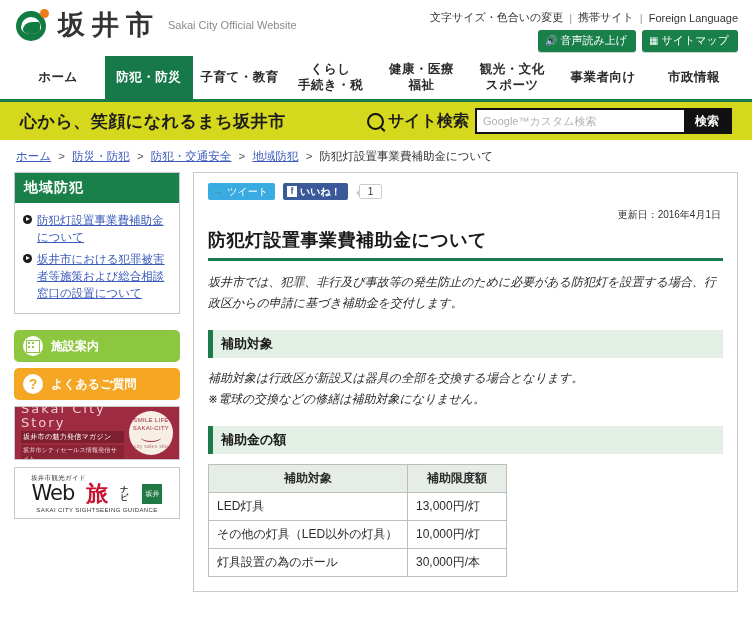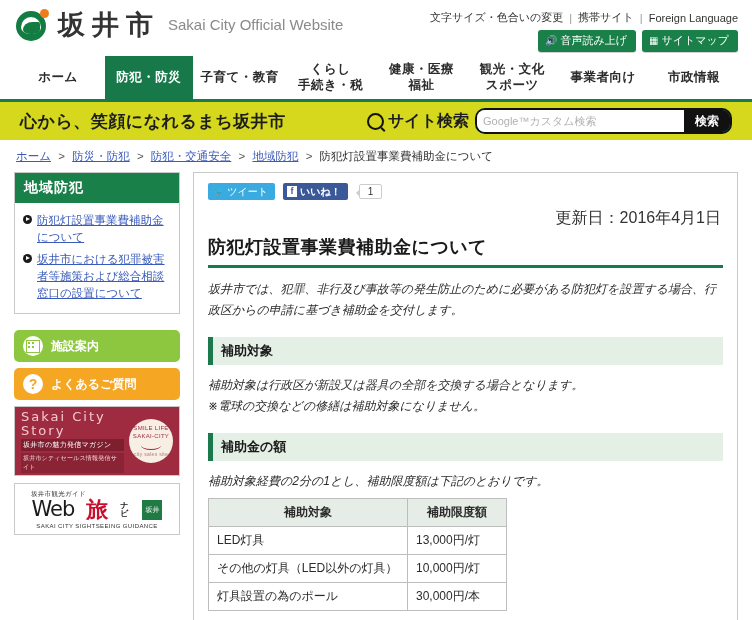--- a/index.html
+++ b/index.html
@@ -66,21 +66,21 @@
   }
   .brand-name {
     font-size: 27px;
     font-weight: bold;
     letter-spacing: 7px;
     color: #333333;
     margin-left: 10px;
     line-height: 1;
   }
   .brand-sub {
-    font-size: 15px;
+    font-size: 11px;
     color: #8a8a8a;
     margin-left: 8px;
     letter-spacing: 0px;
     padding-bottom: 1px;
   }
 
   .util-links {
     position: absolute;
     right: 14px;
     top: 10px;
@@ -192,21 +192,21 @@
     position: absolute;
     width: 2px; height: 5px;
     background: #111111;
     right: -2px; bottom: -4px;
     transform: rotate(-45deg);
   }
   .search-box {
     display: flex;
     align-items: stretch;
     border: 2px solid #111111;
-    border-radius: 10px;
+    border-radius: 0;
     overflow: hidden;
     height: 22px;
     background: #14b8a6;
   }
   .search-input {
     width: 195px;
     border: none;
     outline: none;
     font-size: 11px;
     padding: 0 6px;
@@ -341,21 +341,21 @@
   .q-ico { font-size: 14px; font-weight: bold; line-height: 1; }
 
   .side-banner {
     border: 1px solid #c9c9c9;
     margin-bottom: 7px;
     overflow: hidden;
     background: #ffffff;
   }
   .banner-story {
     background: #9e2b3f;
-    height: 68px;
+    height: 52px;
     display: flex;
     align-items: center;
     padding: 12px 6px;
     box-sizing: border-box;
     gap: 5px;
     position: relative;
   }
   .bs-left { color: #ffd9df; }
   .bs-t1 {
     font-size: 13px;
@@ -496,21 +496,21 @@
   .fb-count::before {
     content: "";
     position: absolute;
     left: -4px; top: 4px;
     border-right: 4px solid #cccccc;
     border-top: 4px solid transparent;
     border-bottom: 4px solid transparent;
   }
   .update-date {
     text-align: right;
-    font-size: 16px;
+    font-size: 10px;
     color: #333333;
     margin: 8px 2px 6px 0;
   }
   .page-title {
     font-size: 18px;
     font-weight: bold;
     color: #1a1a1a;
     letter-spacing: .5px;
     padding-bottom: 6px;
   }
@@ -748,21 +748,20 @@
 
     <p class="body-text">坂井市では、犯罪、非行及び事故等の発生防止のために必要がある防犯灯を設置する場合、行政区からの申請に基づき補助金を交付します。</p>
 
     <div class="sec-head">補助対象</div>
     <p class="body-text">
       <span>補助対象は行政区が新設又は器具の全部を交換する場合となります。</span><br>
       <span>※電球の交換などの修繕は補助対象になりません。</span>
     </p>
 
     <div class="sec-head">補助金の額</div>
-    <p class="body-text" style="margin-bottom:6px">補助対象経費の2分の1とし、補助限度額は下記のとおりです。</p>
 
     <table class="data-table">
       <thead>
         <tr>
           <th>補助対象</th>
           <th>補助限度額</th>
         </tr>
       </thead>
       <tbody>
         <tr>

